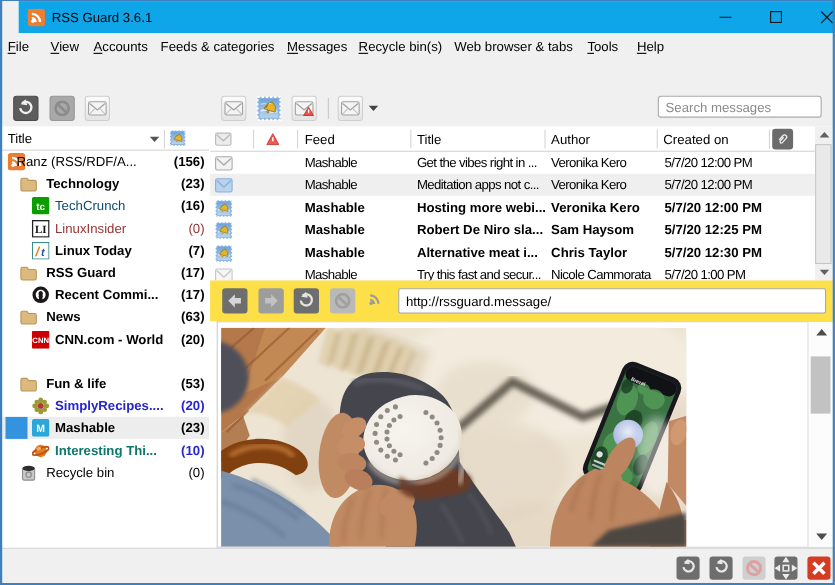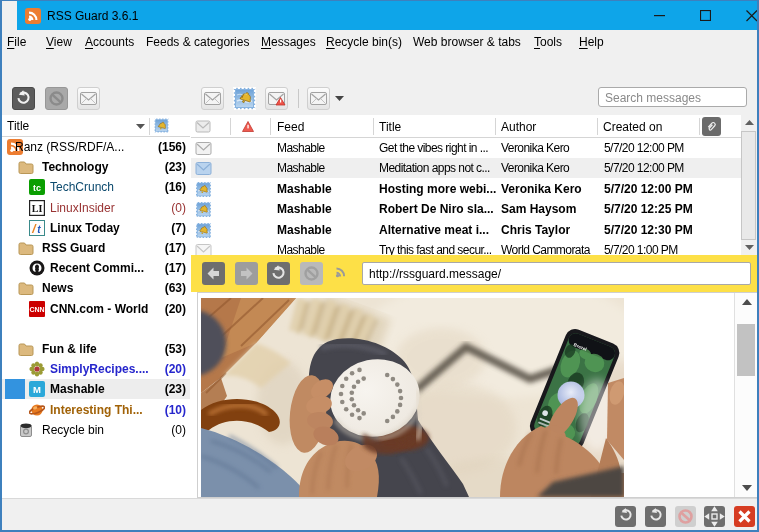--- a/index.html
+++ b/index.html
@@ -270,21 +270,21 @@
           </svg>
           <span class="tname" style="left:48px;font-weight:bold;color:#000">Mashable</span>
           <span class="tcount" style="font-weight:bold;color:#000">(23)</span>
         </div>
         <div class="trow" style="top:263px;">
           <svg class="ticon" style="left:27px" width="16" height="16">
             <circle cx="8" cy="8" r="5.6" fill="#e87a1e"></circle>
             <ellipse cx="8" cy="8" rx="8" ry="2.6" fill="none" stroke="#b5561a" stroke-width="1.6" transform="rotate(-22 8 8)"></ellipse>
             <ellipse cx="6.2" cy="6" rx="2.2" ry="1.4" fill="#f6b060" transform="rotate(-20 6 6)"></ellipse>
           </svg>
-          <span class="tname" style="left:48px;font-weight:bold;color:#a16207">Interesting Thi...</span>
+          <span class="tname" style="left:48px;font-weight:bold;color:#0f766e">Interesting Thi...</span>
           <span class="tcount" style="font-weight:bold;color:#2626cc">(10)</span>
         </div>
         <div class="trow" style="top:283px;">
           <svg class="ticon" style="left:16px" width="16" height="16">
             <rect x="2.5" y="3" width="11" height="11.5" rx="1.5" fill="#c9c9c9" stroke="#8e8e8e"></rect>
             <ellipse cx="8" cy="3.8" rx="5.4" ry="2.4" fill="#2c2c2c"></ellipse>
             <circle cx="8" cy="9.5" r="2.4" fill="none" stroke="#8e8e8e" stroke-width="1.2"></circle>
           </svg>
           <span class="tname" style="left:40px;font-weight:normal;color:#000">Recycle bin</span>
           <span class="tcount" style="font-weight:normal;color:#000">(0)</span>
@@ -384,21 +384,21 @@
           <span class="mcell" style="left:310px;font-weight:bold;letter-spacing:0">Chris Taylor</span>
           <span class="mcell" style="left:413px;font-weight:bold;letter-spacing:0">5/7/20 12:30 PM</span>
         </div>
         <div class="mrow" style="top:102px;">
           <svg style="position:absolute;left:4px;top:2px" width="17" height="17">
             <rect x="1" y="2.5" width="15" height="12" rx="1.5" fill="#f6f6f6" stroke="#c6c6c6"></rect>
             <path d="M2 4 L8.5 10 L15 4" fill="none" stroke="#c6c6c6" stroke-width="1.2"></path>
           </svg>
           <span class="mcell" style="left:86px;font-weight:normal;letter-spacing:-0.55px">Mashable</span>
           <span class="mcell" style="left:188px;font-weight:normal;letter-spacing:-0.55px">Try this fast and secur...</span>
-          <span class="mcell" style="left:310px;font-weight:normal;letter-spacing:-0.55px">World Cammorata</span>
+          <span class="mcell" style="left:310px;font-weight:normal;letter-spacing:-0.55px">Nicole Cammorata</span>
           <span class="mcell" style="left:413px;font-weight:normal;letter-spacing:-0.55px">5/7/20 1:00 PM</span>
         </div>
       </div>
     <div id="msgscroll">
  <svg style="position:absolute;left:4px;top:5px" width="9" height="6">
           <path d="M0 5 L4.5 0 L9 5 z" fill="#606060"></path>
         </svg>
  <div style="position:absolute;left:0px;top:16px;width:15px;height:109px;background:#e9e9e9;border:1px solid #c6c6c6"></div>
  <svg style="position:absolute;left:4px;top:130px" width="9" height="6">
           <path d="M0 0 L9 0 L4.5 5 z" fill="#606060"></path>

